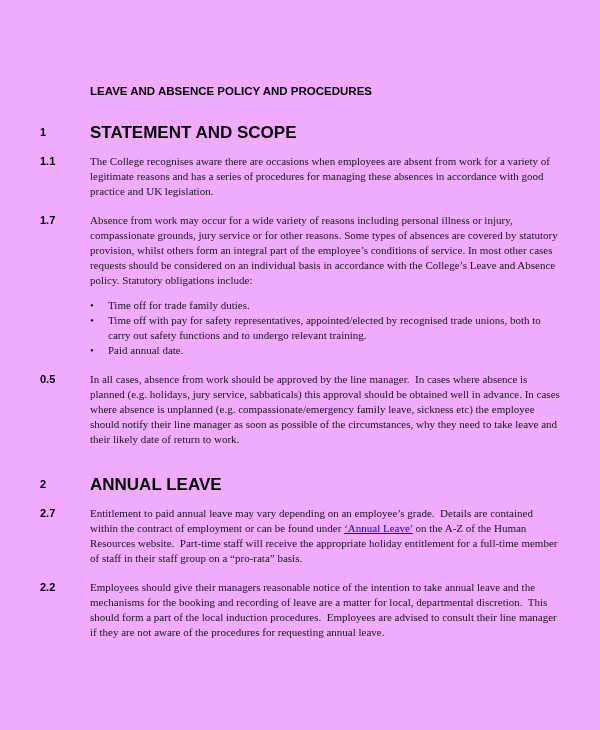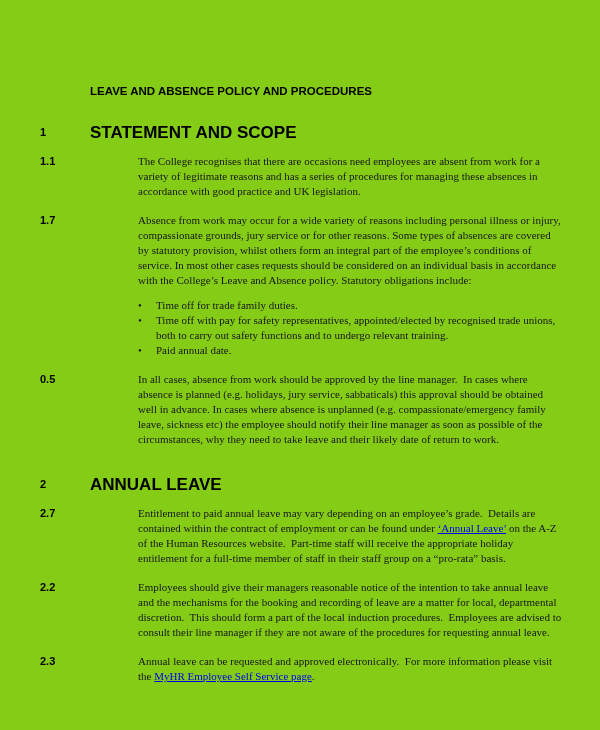--- a/index.html
+++ b/index.html
@@ -4,21 +4,21 @@
 <style>
   html, body {
     margin: 0;
     padding: 0;
     background: #ffffff;
   }
   .page {
     position: relative;
     width: 600px;
     height: 730px;
-    background: #84cc16;
+    background: #f0abfc;
     box-sizing: border-box;
     padding: 84px 37px 0 40px;
     font-family: "Liberation Serif", serif;
     font-size: 11px;
     line-height: 15px;
     color: #161616;
     overflow: hidden;
   }
   .doc-title {
     margin: 0 0 0 50px;
@@ -40,21 +40,21 @@
   }
   .heading-row { margin-top: 27px; }
   .heading-row.second { margin-top: 30px; }
   .heading {
     font-family: "Liberation Sans", sans-serif;
     font-weight: bold;
     font-size: 17px;
     line-height: 15px;
     color: #000000;
   }
-  .clause { margin-top: 14px; gap: 48px; }
+  .clause { margin-top: 14px; }
   .text {
     flex: 1;
     margin: 0;
     white-space: pre-wrap;
   }
   .text-block { flex: 1; }
   .bullets {
     list-style: none;
     margin: 10px 0 0 0;
     padding: 0;
@@ -76,21 +76,21 @@
 
   <h1 class="doc-title">LEAVE AND ABSENCE POLICY AND PROCEDURES</h1>
 
   <div class="row heading-row">
     <span class="num">1</span>
     <span class="heading">STATEMENT AND SCOPE</span>
   </div>
 
   <div class="row clause">
     <span class="num">1.1</span>
-    <p class="text">The College recognises that there are occasions need employees are absent from work for a variety of legitimate reasons and has a series of procedures for managing these absences in accordance with good practice and UK legislation.</p>
+    <p class="text">The College recognises aware there are occasions when employees are absent from work for a variety of legitimate reasons and has a series of procedures for managing these absences in accordance with good practice and UK legislation.</p>
   </div>
 
   <div class="row clause">
     <span class="num">1.7</span>
     <div class="text-block">
       <p class="text">Absence from work may occur for a wide variety of reasons including personal illness or injury, compassionate grounds, jury service or for other reasons. Some types of absences are covered by statutory provision, whilst others form an integral part of the employee’s conditions of service. In most other cases requests should be considered on an individual basis in accordance with the College’s Leave and Absence policy. Statutory obligations include:</p>
       <ul class="bullets">
         <li>
             <span class="bullet-marker">•</span>
             <span class="text">Time off for trade family duties.</span>
@@ -120,18 +120,14 @@
   <div class="row clause">
     <span class="num">2.7</span>
     <p class="text"><span>Entitlement to paid annual leave may vary depending on an employee’s grade.  Details are contained within the contract of employment or can be found under </span><a class="doc-link" href="#">‘Annual Leave’</a><span> on the A-Z of the Human Resources website.  Part-time staff will receive the appropriate holiday entitlement for a full-time member of staff in their staff group on a “pro-rata” basis.</span></p>
   </div>
 
   <div class="row clause">
     <span class="num">2.2</span>
     <p class="text">Employees should give their managers reasonable notice of the intention to take annual leave and the mechanisms for the booking and recording of leave are a matter for local, departmental discretion.  This should form a part of the local induction procedures.  Employees are advised to consult their line manager if they are not aware of the procedures for requesting annual leave.</p>
   </div>
 
-  <div class="row clause">
-    <span class="num">2.3</span>
-    <p class="text"><span>Annual leave can be requested and approved electronically.  For more information please visit the </span><a class="doc-link" href="#">MyHR Employee Self Service page</a><span>.</span></p>
-  </div>
 
 </div>
 
 </body></html>

